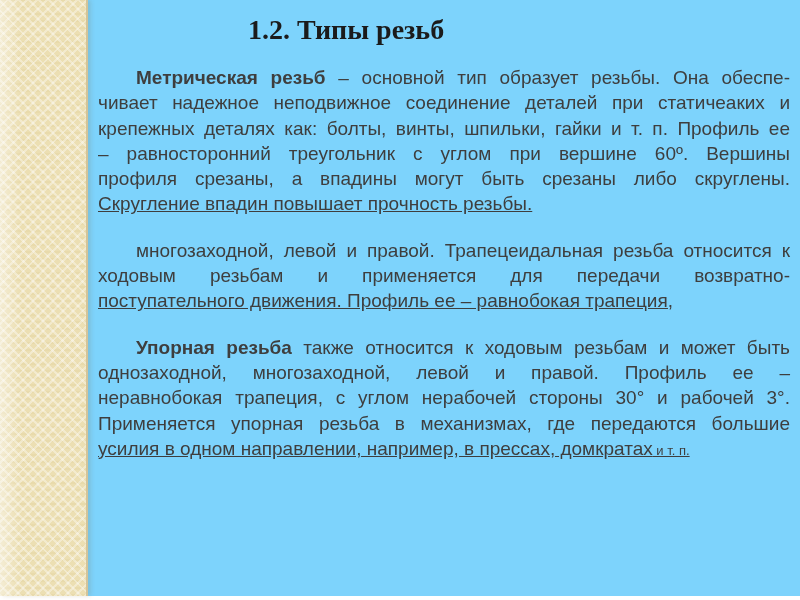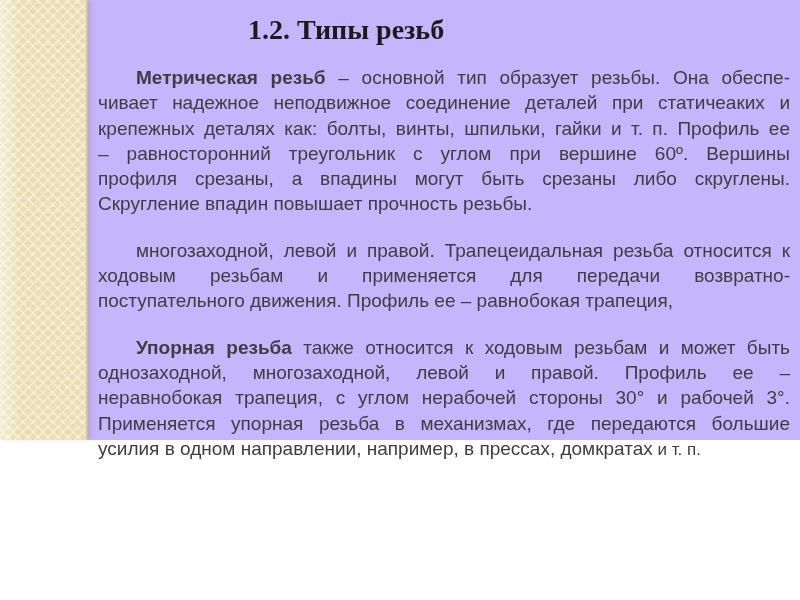--- a/index.html
+++ b/index.html
@@ -4,22 +4,22 @@
 <style>
   html, body { margin: 0; padding: 0; }
   body {
     width: 800px; height: 600px;
     background: #ffffff;
     font-family: "Liberation Sans", "DejaVu Sans", sans-serif;
     overflow: hidden;
   }
   .slide {
     position: relative;
-    width: 800px; height: 440px;
-    background: #c4b5fd;
+    width: 800px; height: 596px;
+    background: #7dd3fc;
   }
   
   .stripe {
     position: absolute;
     left: 0; top: 0; bottom: 0;
     width: 86px;
     background-color: #ecdfb3;
     background-image:
       linear-gradient(90deg, rgba(255,255,255,0.45) 0px, rgba(255,255,255,0) 20px),
       repeating-linear-gradient(45deg,  rgba(255,255,255,0.35) 0 2px, rgba(255,255,255,0) 2px 7px),
@@ -48,23 +48,23 @@
     font-size: 19px;
     line-height: 25.3px;
     color: #3e3e3e;
   }
   .para { margin: 0 0 21px 0; }
   .line {
     text-align: justify;
     text-align-last: justify;
   }
   .para .line:first-child { text-indent: 38px; }
-  .para .line:last-child  { text-align-last: left; }
+  .para .line:last-child  { text-align-last: left; text-decoration: underline; }
   .bold  { font-weight: bold; }
-  .small { font-size: 17px; }
+  .small { font-size: 13px; }
 </style>
 </head>
 <body>
 
 <div class="slide">
   <div class="stripe"></div>
   <div class="content">
     <h1 class="title">1.2. Типы резьб</h1>
     <div class="paragraphs">
       <div class="para">

